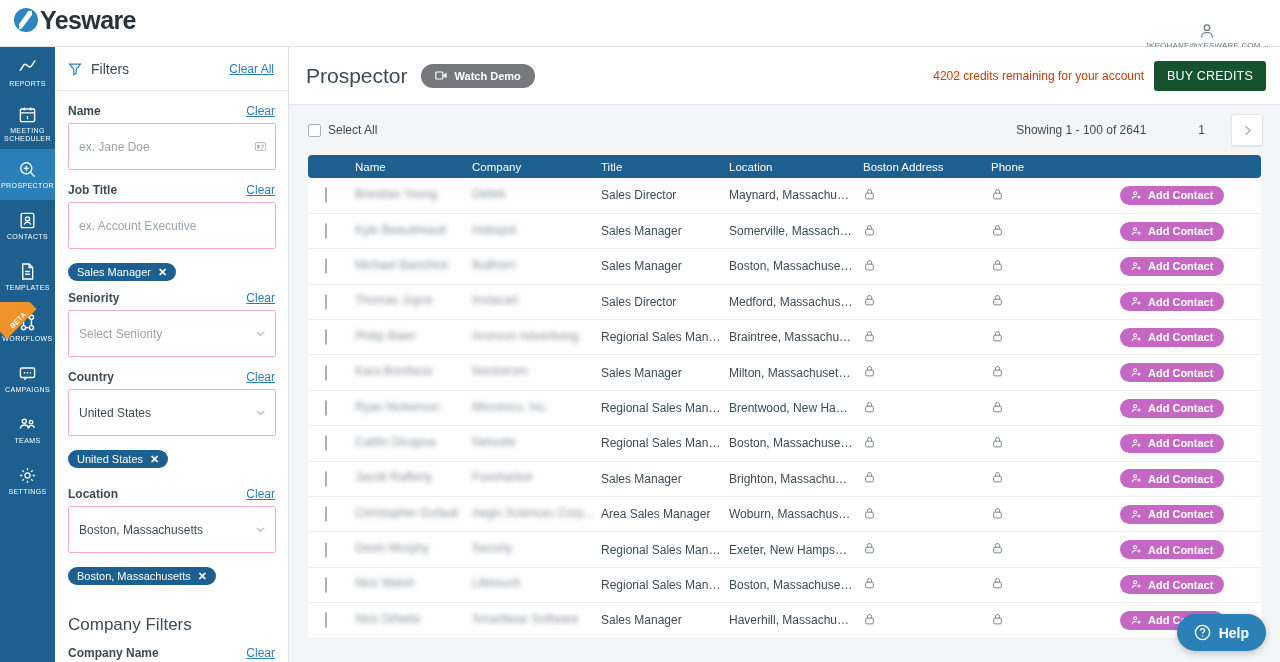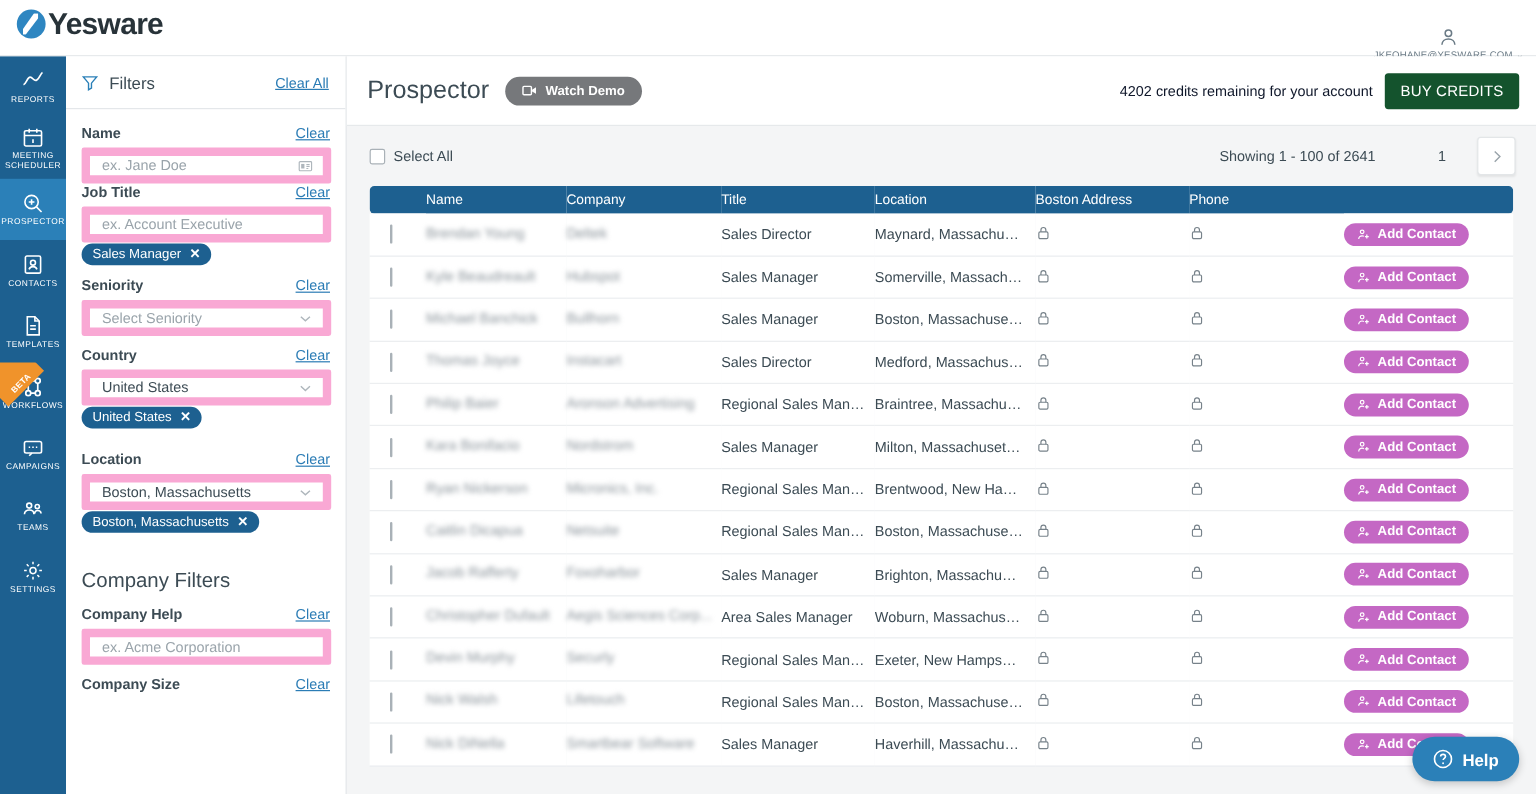--- a/index.html
+++ b/index.html
@@ -93,23 +93,24 @@
   .sect-title {
     font-size: 17px; color: #3c4b54; margin: 3px 0 11px 0; font-weight: normal;
   }
   .sect-title.second { margin-top: 20px; }
   .frow {
     display: flex; align-items: baseline;
     justify-content: space-between; margin-bottom: 5px;
   }
   .flabel { font-size: 12px; font-weight: bold; color: #3c4b54; }
   .finput {
-    position: relative; width: 208px; height: 30px;
-    border: 7px solid #f9a8d4; background: #ffffff; border-radius: 2px;
+    position: relative; width: 208px; height: 47px;
+    border: 1px solid #f9a8d4; background: #ffffff; border-radius: 2px;
     display: flex; align-items: center; padding: 0 8px 0 10px;
+    margin-bottom: 13px;
   }
   .finput input {
     border: 0; outline: 0; flex: 1; font-size: 12px; color: #3c4b54;
     font-family: "Liberation Sans", sans-serif; background: transparent;
   }
   .finput input::placeholder { color: #9aa4ab; }
   .finput .val { flex: 1; font-size: 12px; color: #3c4b54; }
   .finput .val.ph { color: #9aa4ab; }
   .finput .trail { width: 13px; height: 13px; color: #aeb6bc; }
   .finput.sel { cursor: pointer; }
@@ -135,21 +136,21 @@
     display: inline-flex; align-items: center; gap: 7px;
     background: #76787b; color: #ffffff; border-radius: 14px;
     height: 24px; padding: 0 14px; margin-left: 13px;
     font-size: 11px; font-weight: bold; cursor: pointer; border: 0;
     font-family: "Liberation Sans", sans-serif;
   }
   #watch-demo .cam { width: 13px; height: 11px; }
   #credits-wrap {
     margin-left: auto; display: flex; align-items: center; gap: 0;
   }
-  #credits-text { font-size: 12px; color: #0f172a; margin-right: 10px; }
+  #credits-text { font-size: 12px; color: #c2410c; margin-right: 10px; }
   #buy-credits {
     background: #14532d; color: #ffffff; border: 0; border-radius: 3px;
     height: 30px; padding: 0 13px; font-size: 12.5px; cursor: pointer;
     font-family: "Liberation Sans", sans-serif; letter-spacing: 0.2px;
   }
 
   #toolbar {
     height: 50px; display: flex; align-items: center; padding: 0 17px 0 19px;
   }
   #select-all { display: flex; align-items: center; gap: 7px; cursor: pointer; }
@@ -393,21 +394,21 @@
     </div>
     <div class="chip">
       <span>Boston, Massachusetts</span>
       <span class="x">✕</span>
     </div>
 
     <h2 class="sect-title second">Company Filters</h2>
 
     
     <div class="frow">
-      <span class="flabel">Company Help</span>
+      <span class="flabel">Company Name</span>
       <span class="clearlink">Clear</span>
     </div>
     <div class="finput">
       <input type="text" placeholder="ex. Acme Corporation" style="">
     </div>
 
     
     <div class="frow" style="margin-top:9px">
       <span class="flabel">Company Size</span>
       <span class="clearlink">Clear</span>

